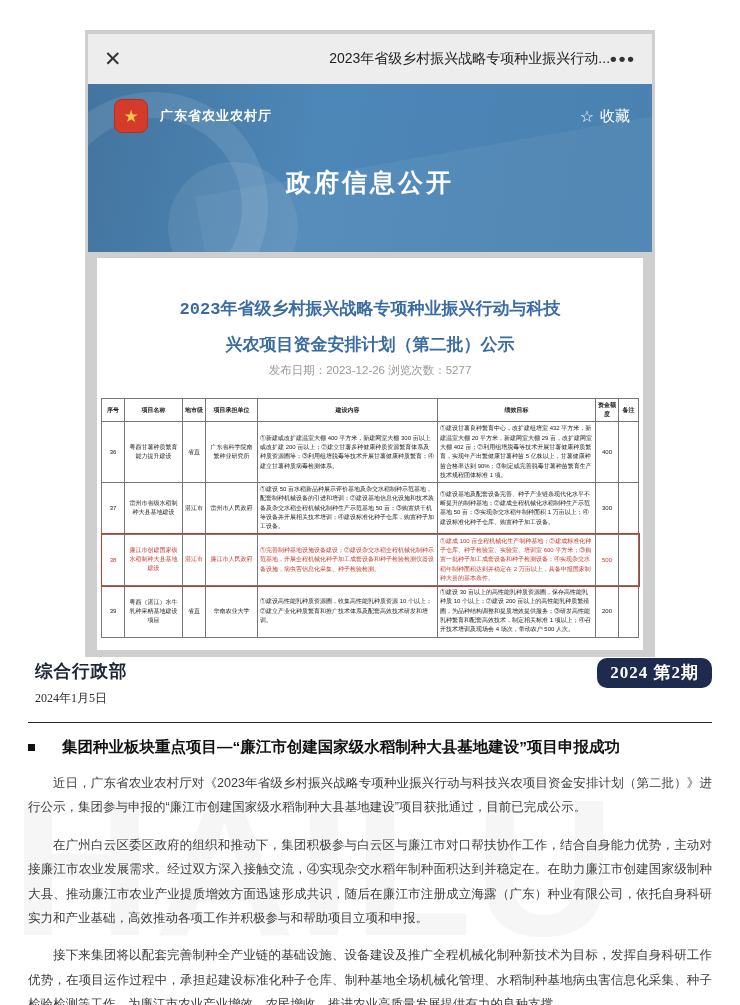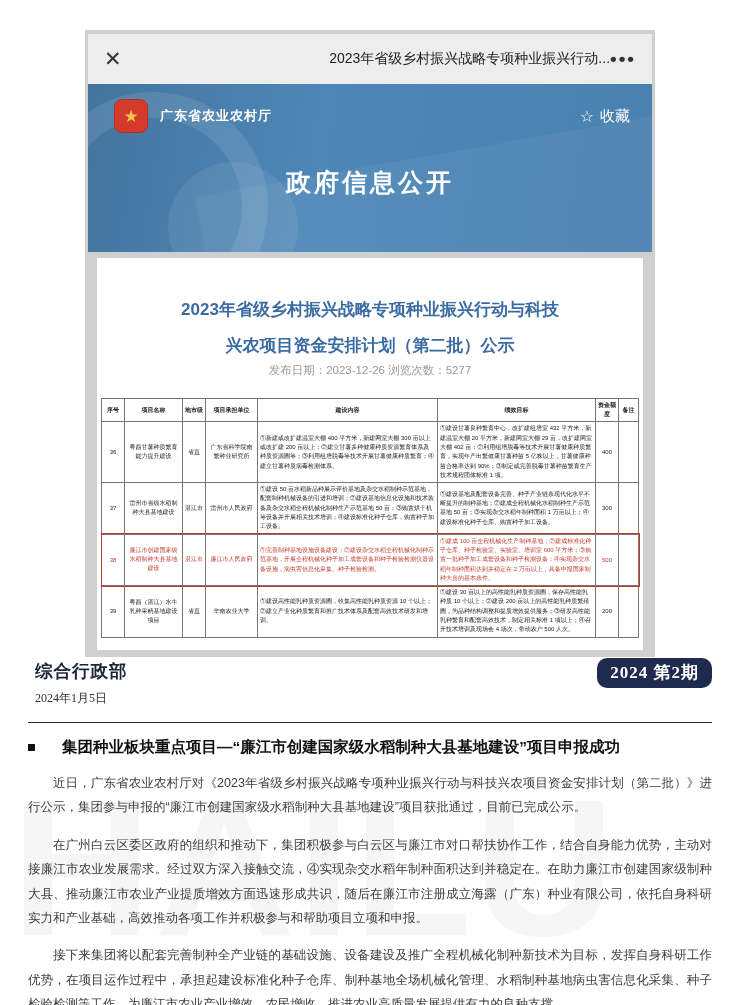--- a/index.html
+++ b/index.html
@@ -52,21 +52,21 @@
   .fav .star { font-size:16px; }
   .banner-heading {
     position:relative; z-index:2; text-align:center; font-size:25px; font-weight:bold;
     margin-top:33px; letter-spacing:3px;
   }
 
   .gov-card-wrap { background:#cfcfcf; padding:6px 9px 0; }
   .gov-card { background:#ffffff; min-height:382px; padding-bottom:12px; }
   .notice-title {
     color:#3a6ca3; font-weight:bold; font-size:17px; text-align:center;
-    line-height:2.1; padding-top:34px;
+    line-height:2.1; padding-top:34px;font-family:Liberation Mono, monospace;
   }
   .notice-meta { text-align:center; color:#9a9a9a; font-size:11.5px; }
 
   .ptable {
     border-collapse:collapse; margin:20px auto 0; width:537px;
     font-size:6px; color:#222; table-layout:fixed;
   }
   .ptable th, .ptable td {
     border:0.5px solid #777; padding:2px 2px; vertical-align:middle;
     word-break:break-all; overflow:hidden;

